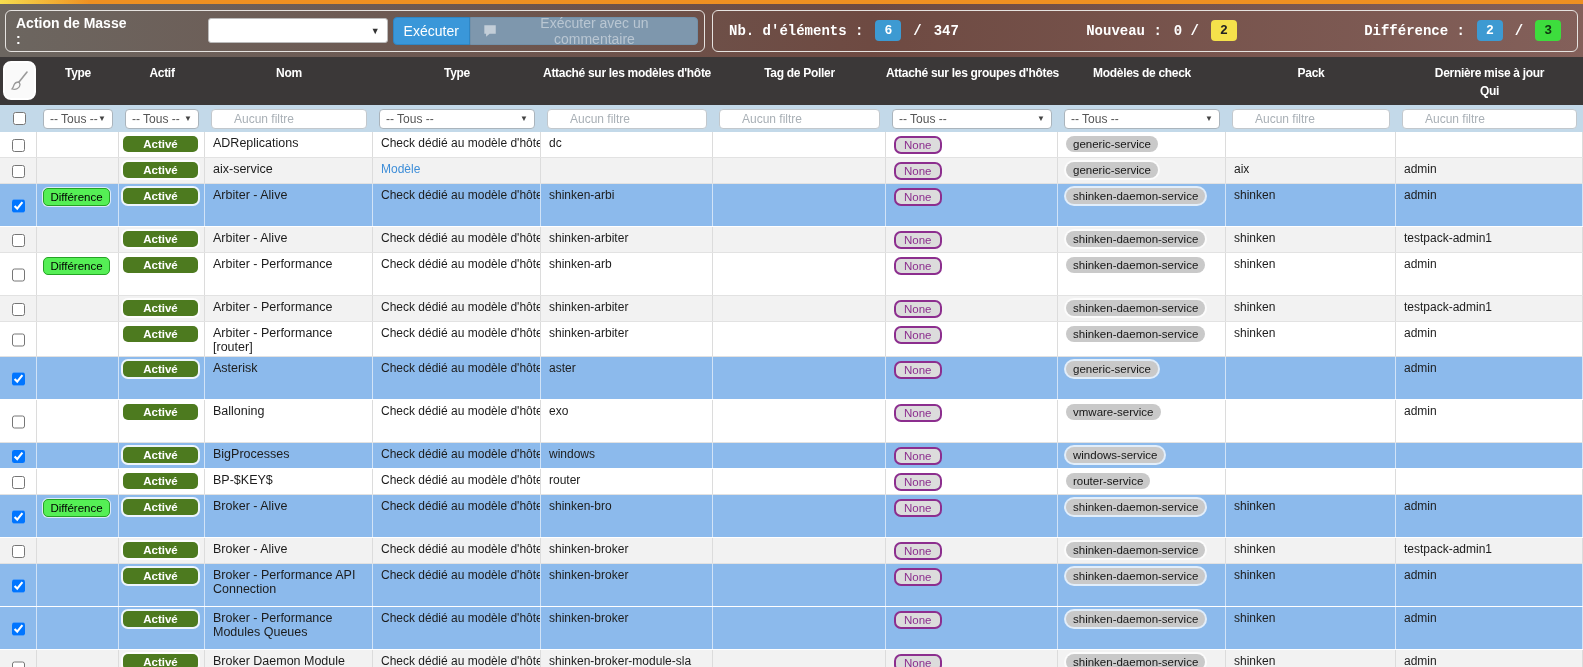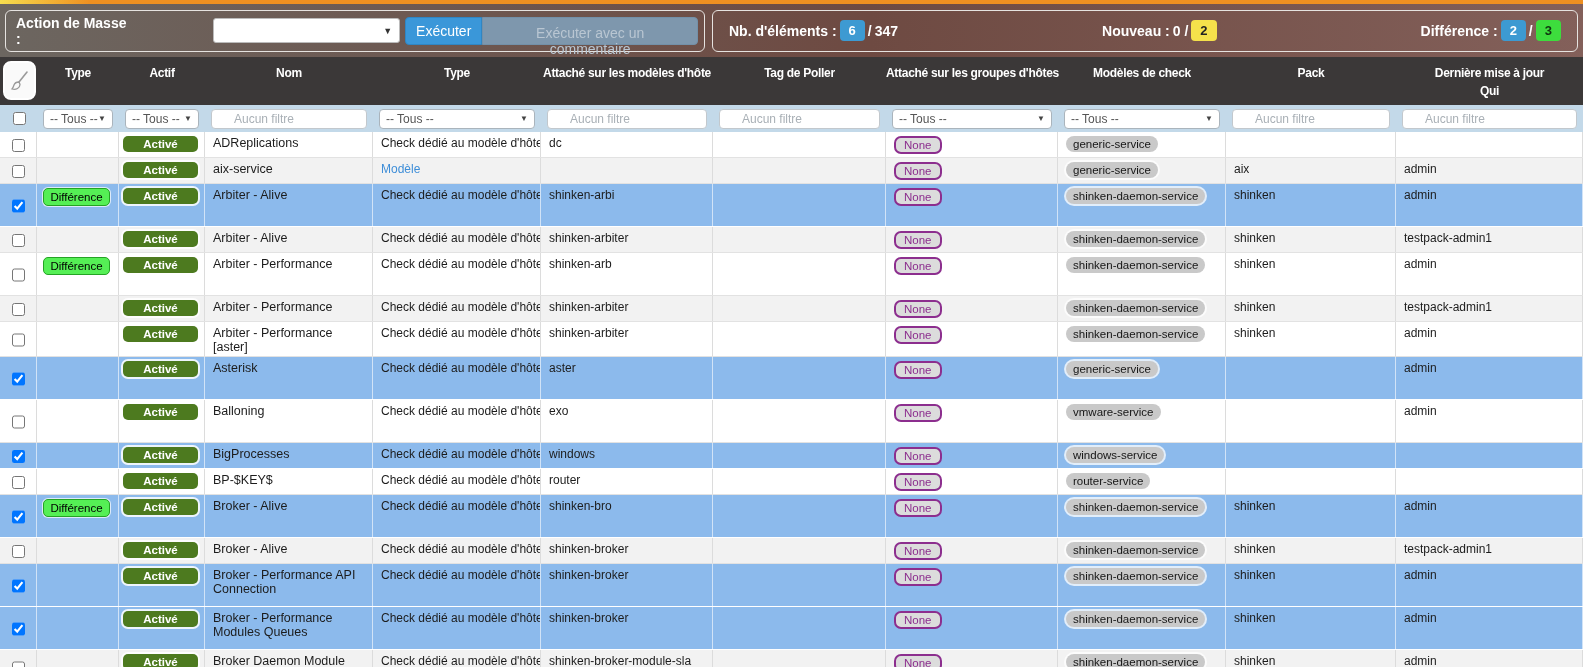--- a/index.html
+++ b/index.html
@@ -20,22 +20,22 @@
   .tpanel{border:1px solid #e6e3e0;border-radius:6px;height:42px;display:flex;align-items:center;}
   .tpanel-left{width:700px;padding:0 6px 0 10px;}
   .tpanel-right{flex:1;padding:0 16px;justify-content:space-between;}
   .tlabel{color:#fff;font-weight:bold;font-size:14px;}
   .toolbar-select{width:190px;height:25px;background:#fff;border:1px solid #bbb;border-radius:3px;
     margin-left:80px;display:flex;align-items:center;justify-content:space-between;padding:0 7px;}
   .toolbar-select .arrow{font-size:9px;color:#333;}
   .btn-exec{margin-left:5px;height:28px;background:#3a97d9;border:1px solid #2f86c4;border-radius:4px 0 0 4px;
     color:#fff;font-size:14px;padding:0 10px;cursor:pointer;font-family:inherit;}
   .btn-exec-comment{height:28px;background:#7e97ad;border:1px solid #7390a8;border-radius:0 4px 4px 0;
-    color:#b9c6d2;font-size:14px;padding:0 12px;display:flex;align-items:center;gap:7px;cursor:pointer;font-family:inherit;flex-direction:column;}
-  .counter-group{display:flex;align-items:center;gap:3px;color:#fff;font-weight:bold;font-size:14px;}
+    color:#b9c6d2;font-size:14px;padding:0 12px;display:flex;align-items:center;gap:7px;cursor:pointer;font-family:inherit;}
+  .counter-group{display:flex;align-items:center;gap:12px;color:#fff;font-weight:bold;font-size:14px;font-family:Liberation Mono, monospace;}
   .cbadge{border-radius:4px;padding:3px 9px;font-size:13px;font-weight:bold;}
   .cbadge-blue{background:#3d9ad2;color:#fff;}
   .cbadge-yellow{background:#f5e14b;color:#222;}
   .cbadge-green{background:#3ddd3d;color:#103610;}
 
   
   .grid{display:grid;grid-template-columns:var(--cols);}
 
   
   .thead{height:48px;background:var(--header-dark);position:relative;}
@@ -339,21 +339,21 @@
     <div class="trow grid bg-white">
     <div class="cell c-check">
       <input type="checkbox" style="">
     </div>
     <div class="cell c-diff">
       
     </div>
     <div class="cell c-actif">
       <span class="badge-active">Activé</span>
     </div>
-    <div class="cell c-name">Arbiter - Performance [aster]</div>
+    <div class="cell c-name">Arbiter - Performance [router]</div>
     <div class="cell c-type">Check dédié au modèle d'hôte</div>
     <div class="cell c-host">shinken-arbiter</div>
     <div class="cell c-hgroup"></div>
     <div class="cell c-poller">
       <span class="badge-none">None</span>
     </div>
     <div class="cell c-checkmodel">
       <span class="badge-model">shinken-daemon-service</span>
     </div>
     <div class="cell c-pack">shinken</div>

